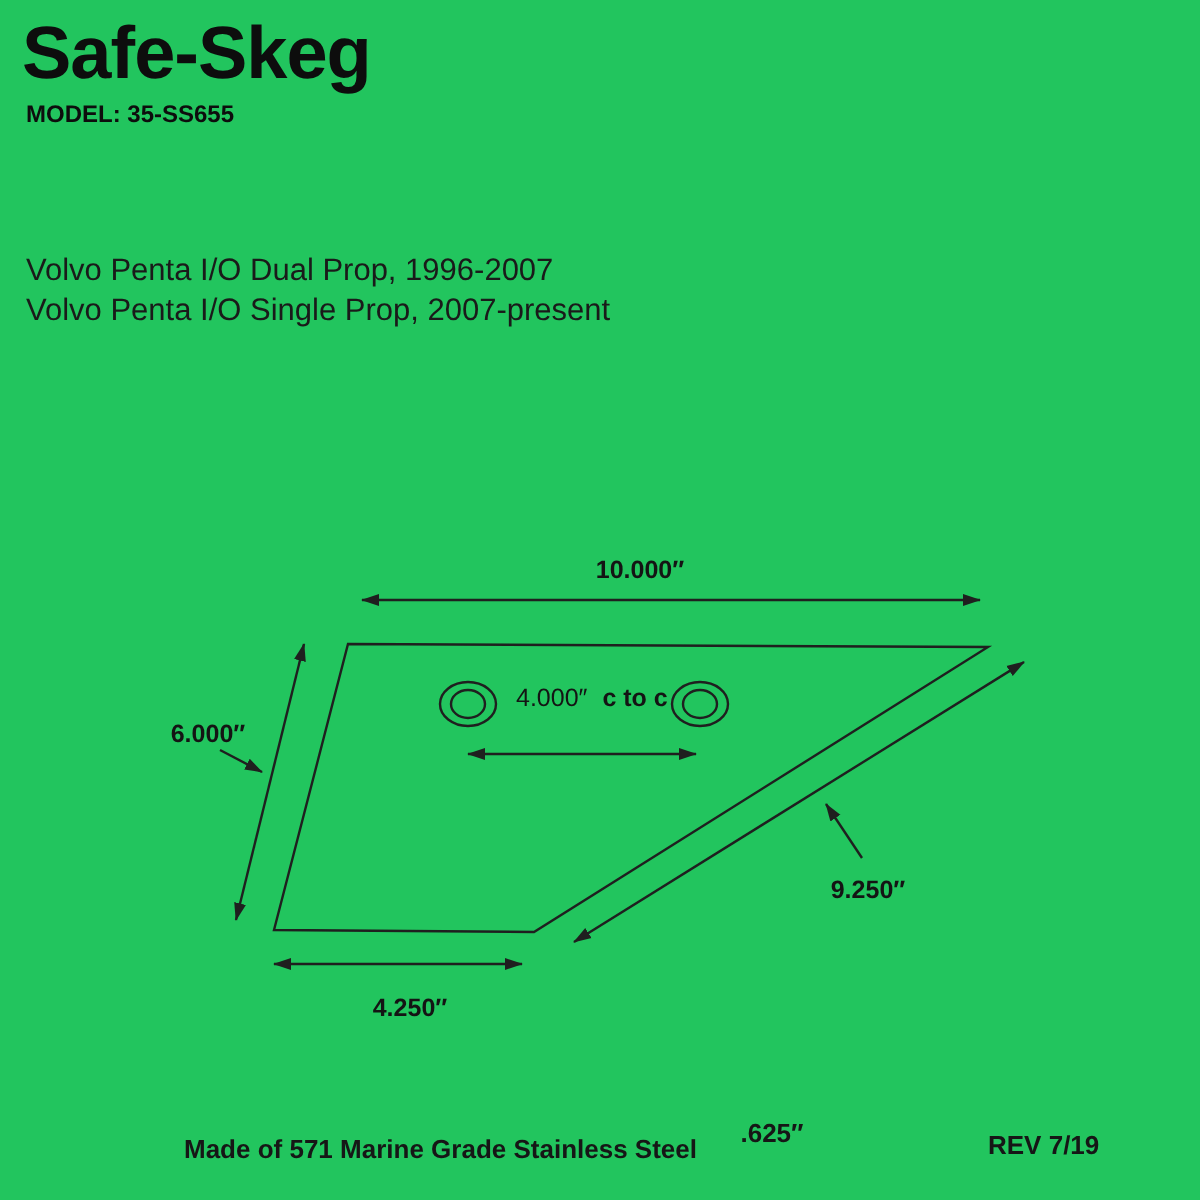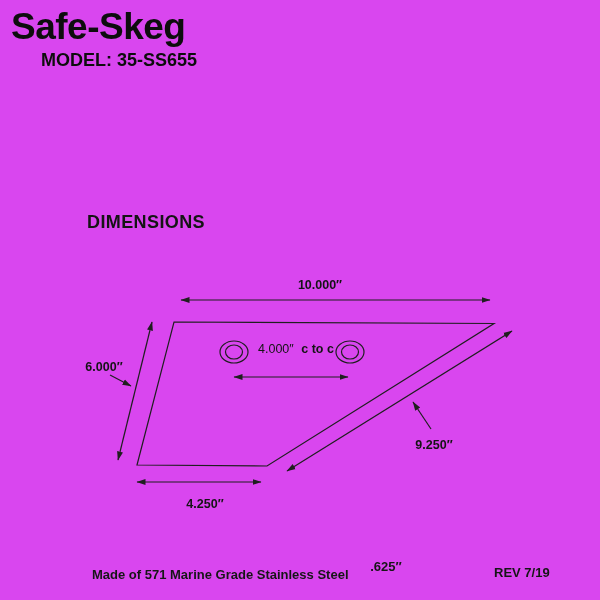--- a/index.html
+++ b/index.html
@@ -10,41 +10,40 @@
     width: 600px;
     height: 600px;
     background: #ffffff;
     font-family: "Liberation Sans", sans-serif;
     color: #151515;
   }
   .page {
     position: relative;
     width: 600px;
     height: 600px;
-    background: #d946ef;
+    background: #22c55e;
     overflow: hidden;
   }
   .abs { position: absolute; }
 
   .title {
     left: 11px;
     top: 7px;
     font-size: 37px;
     line-height: 40px;
     font-weight: 800;
     letter-spacing: -0.5px;
     color: #0d0d0d;
   }
   .model {
     left: 13px;
     top: 50px;
-    font-size: 18px;
+    font-size: 12px;
     font-weight: 700;
     color: #0d0d0d;
-    margin-left: 28px;
   }
   .apps {
     left: 13px;
     top: 126px;
     font-size: 15.5px;
     font-weight: 400;
     line-height: 20px;
     color: #1a1a1a;
   }
   .dims-heading {
@@ -101,22 +100,25 @@
   }
 </style>
 </head>
 <body>
 
 <div class="page">
 
   <div class="abs title">Safe-Skeg</div>
   <div class="abs model">MODEL: 35-SS655</div>
 
+  <div class="abs apps">
+    <div>Volvo Penta I/O Dual Prop, 1996-2007</div>
+    <div>Volvo Penta I/O Single Prop, 2007-present</div>
+  </div>
 
-  <div class="abs dims-heading">DIMENSIONS</div>
 
   <svg class="abs diagram" width="600" height="300" viewBox="0 240 600 300" xmlns="http://www.w3.org/2000/svg">
     <defs>
       <marker id="ah" markerUnits="userSpaceOnUse" markerWidth="10" markerHeight="8" refX="8.5" refY="4" orient="auto-start-reverse">
         <path d="M0,1 L9,4 L0,7 Z" fill="#1f1f1f"></path>
       </marker>
     </defs>
 
     <polygon class="ln" points="174,322 494,323.5 267,466 137,465"></polygon>
 

